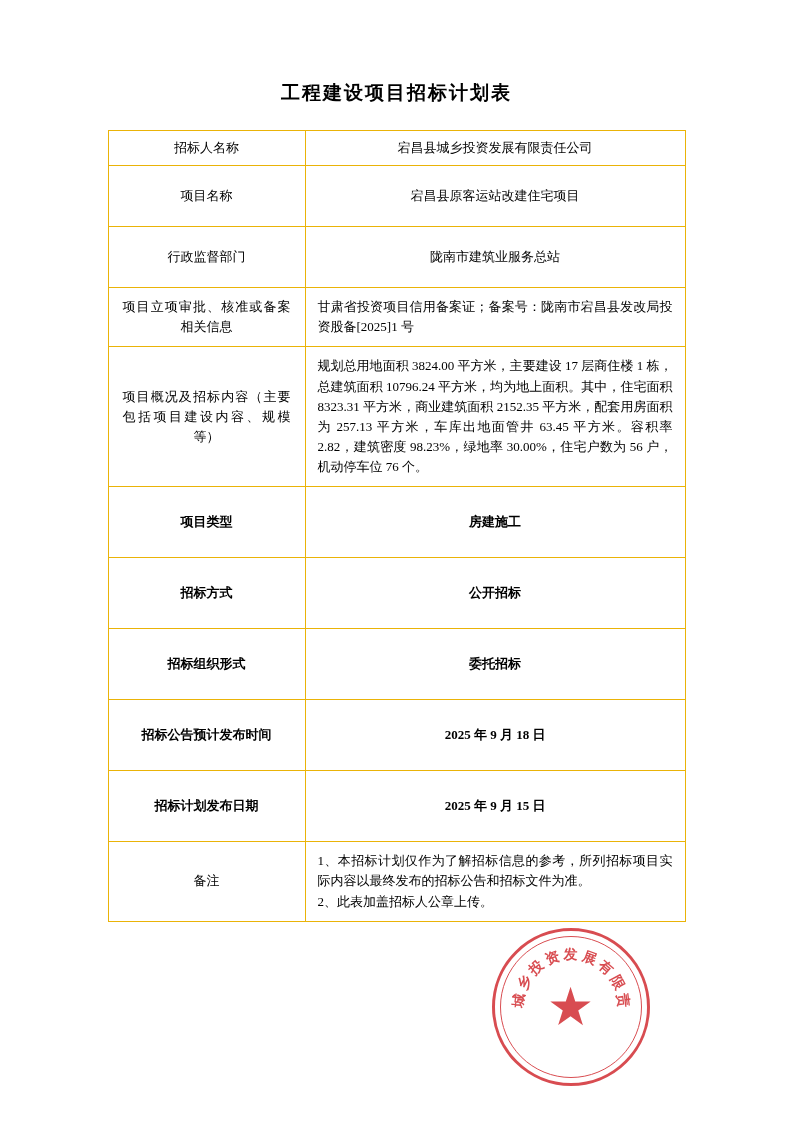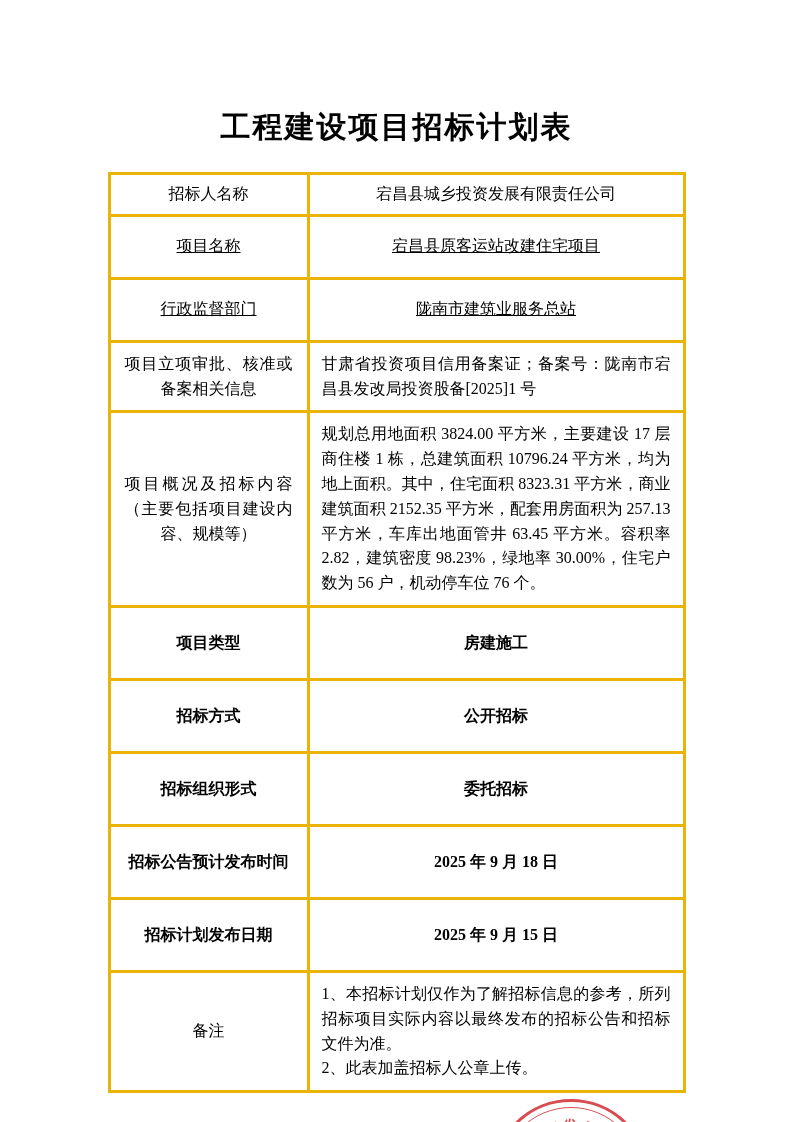--- a/index.html
+++ b/index.html
@@ -16,36 +16,36 @@
     overflow: hidden;
   }
   .page {
     width: 793px;
     height: 1122px;
     position: relative;
     box-sizing: border-box;
   }
   .doc-title {
     text-align: center;
-    font-size: 30px;
+    font-size: 19px;
     font-weight: bold;
     letter-spacing: 2px;
-    margin-top: 107px;
+    margin-top: 80px;
     margin-bottom: 24px;
     font-family: "Liberation Serif", "DejaVu Serif", serif;
   }
   table.main-table {
     border-collapse: collapse;
     margin: 0 auto;
     width: 578px;
     table-layout: fixed;
   }
   table.main-table td {
-    border: 3px solid #eab308;
-    font-size: 16px;
+    border: 1px solid #eab308;
+    font-size: 13px;
     line-height: 1.55;
     padding: 7px 9px;
     vertical-align: middle;
   }
   td.label {
     width: 178px;
     text-align: center;
     padding-left: 6px;
     padding-right: 6px;
   }
@@ -56,21 +56,21 @@
     text-align: justify;
     text-align-last: left;
     padding: 9px 12px 9px 12px;
   }
   td.label.multi {
     text-align: justify;
     text-align-last: center;
     padding-left: 14px;
     padding-right: 14px;
   }
-  .row-tall-1 td { height: 46px; text-decoration: underline; }
+  .row-tall-1 td { height: 46px; }
   .row-tall-2 td { height: 56px; font-weight: bold; }
   .footer-area {
     position: relative;
     width: 578px;
     margin: 0 auto;
     height: 190px;
   }
   .sign-line {
     position: absolute;
     left: 130px;

